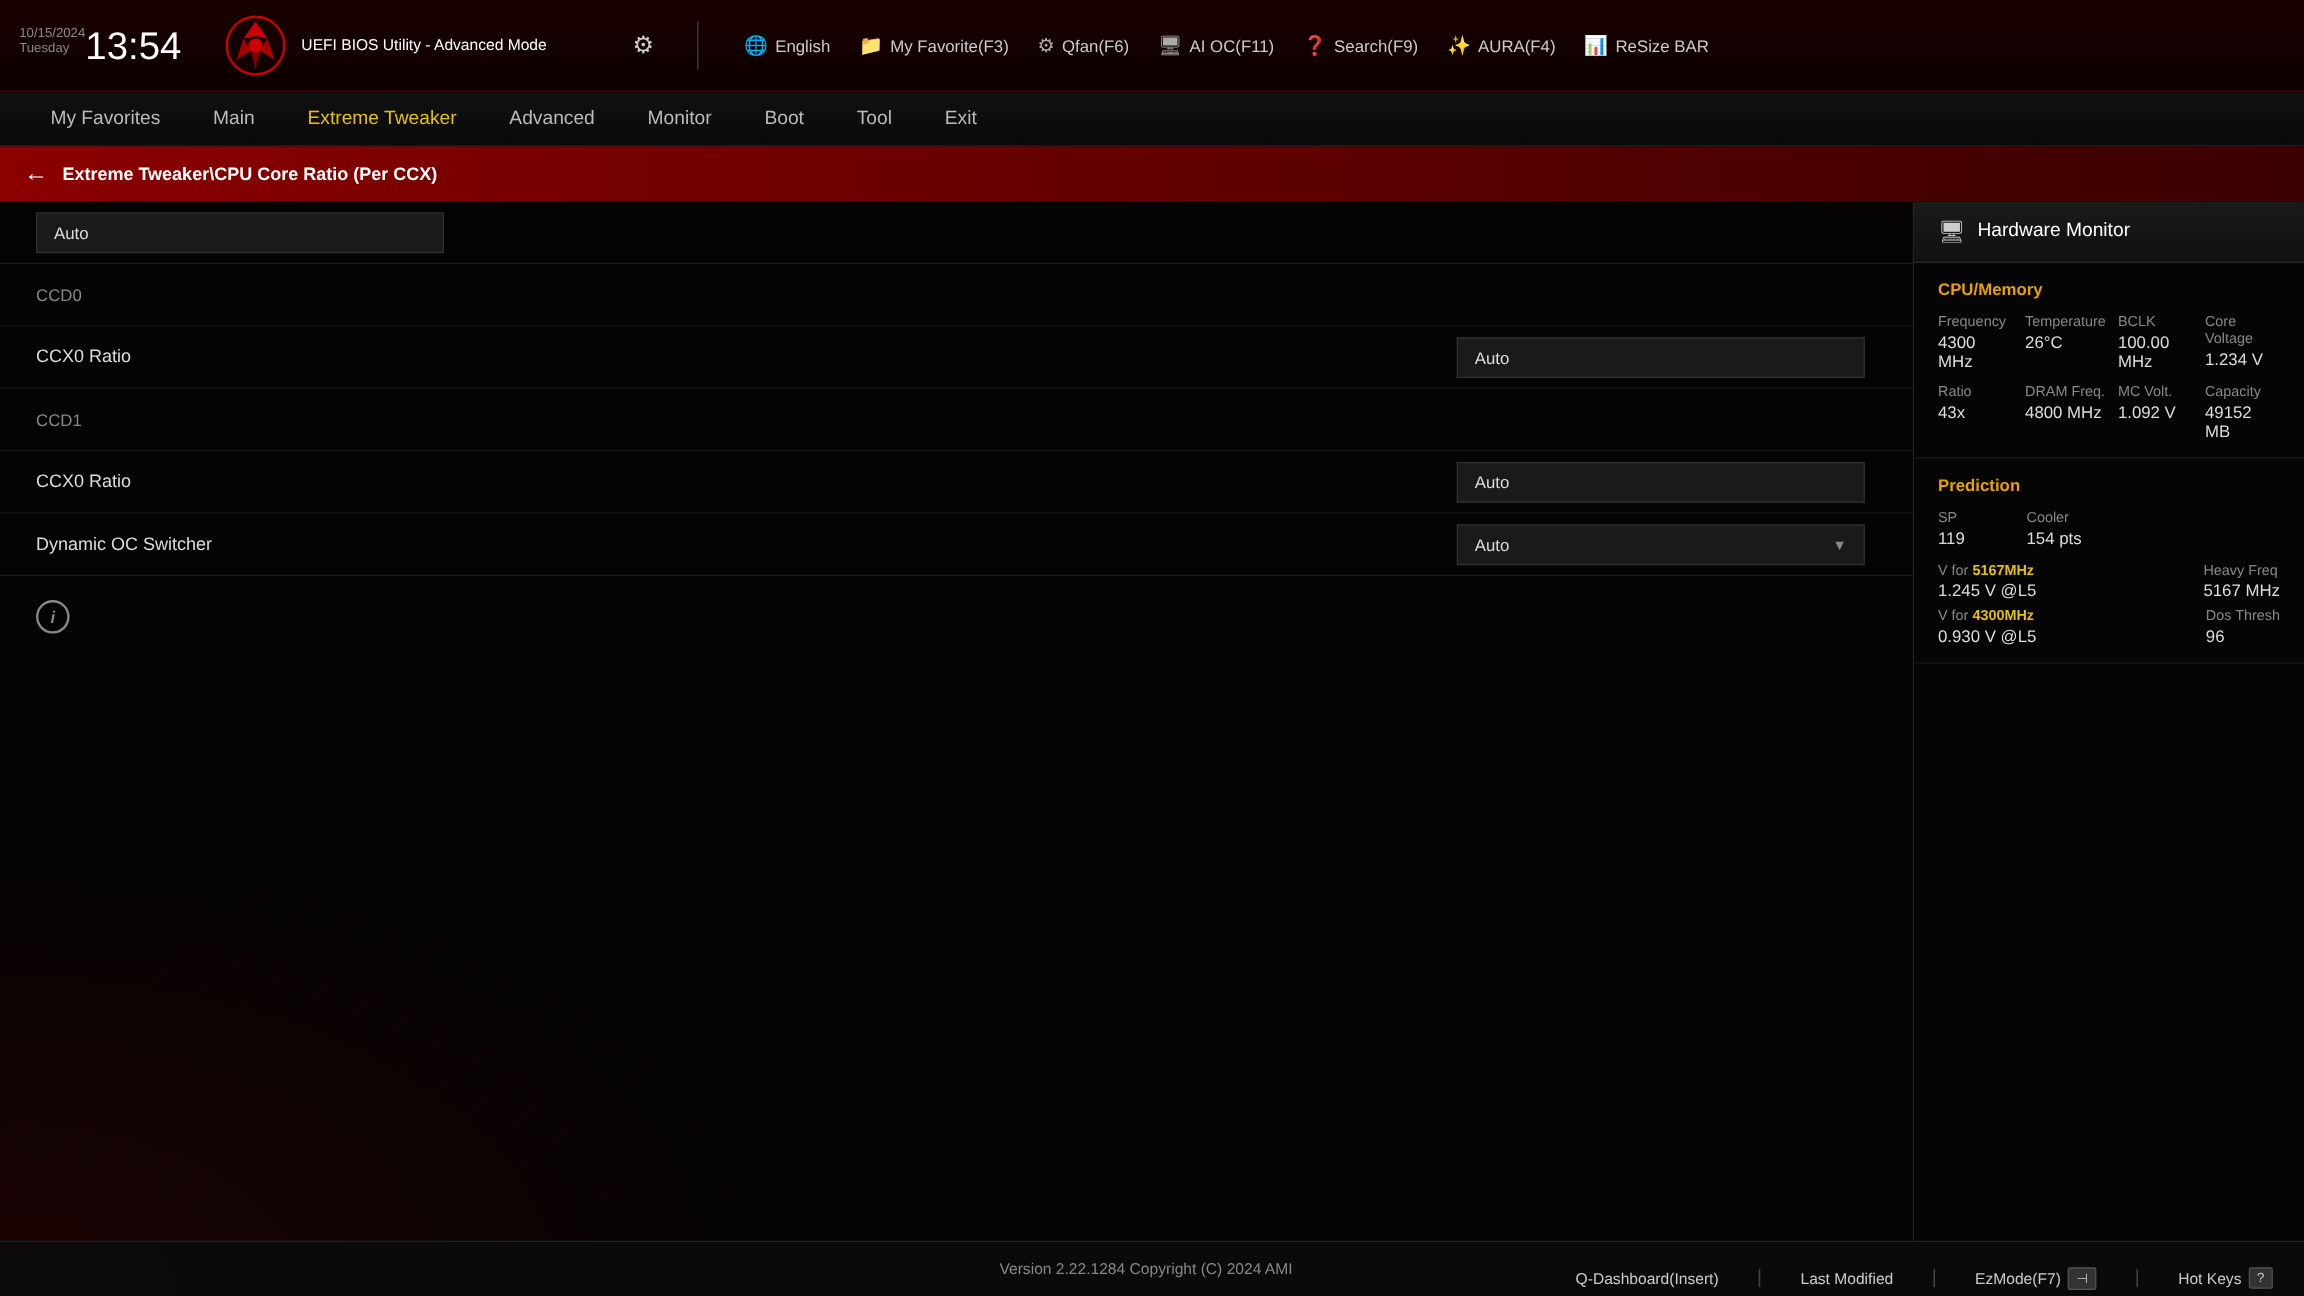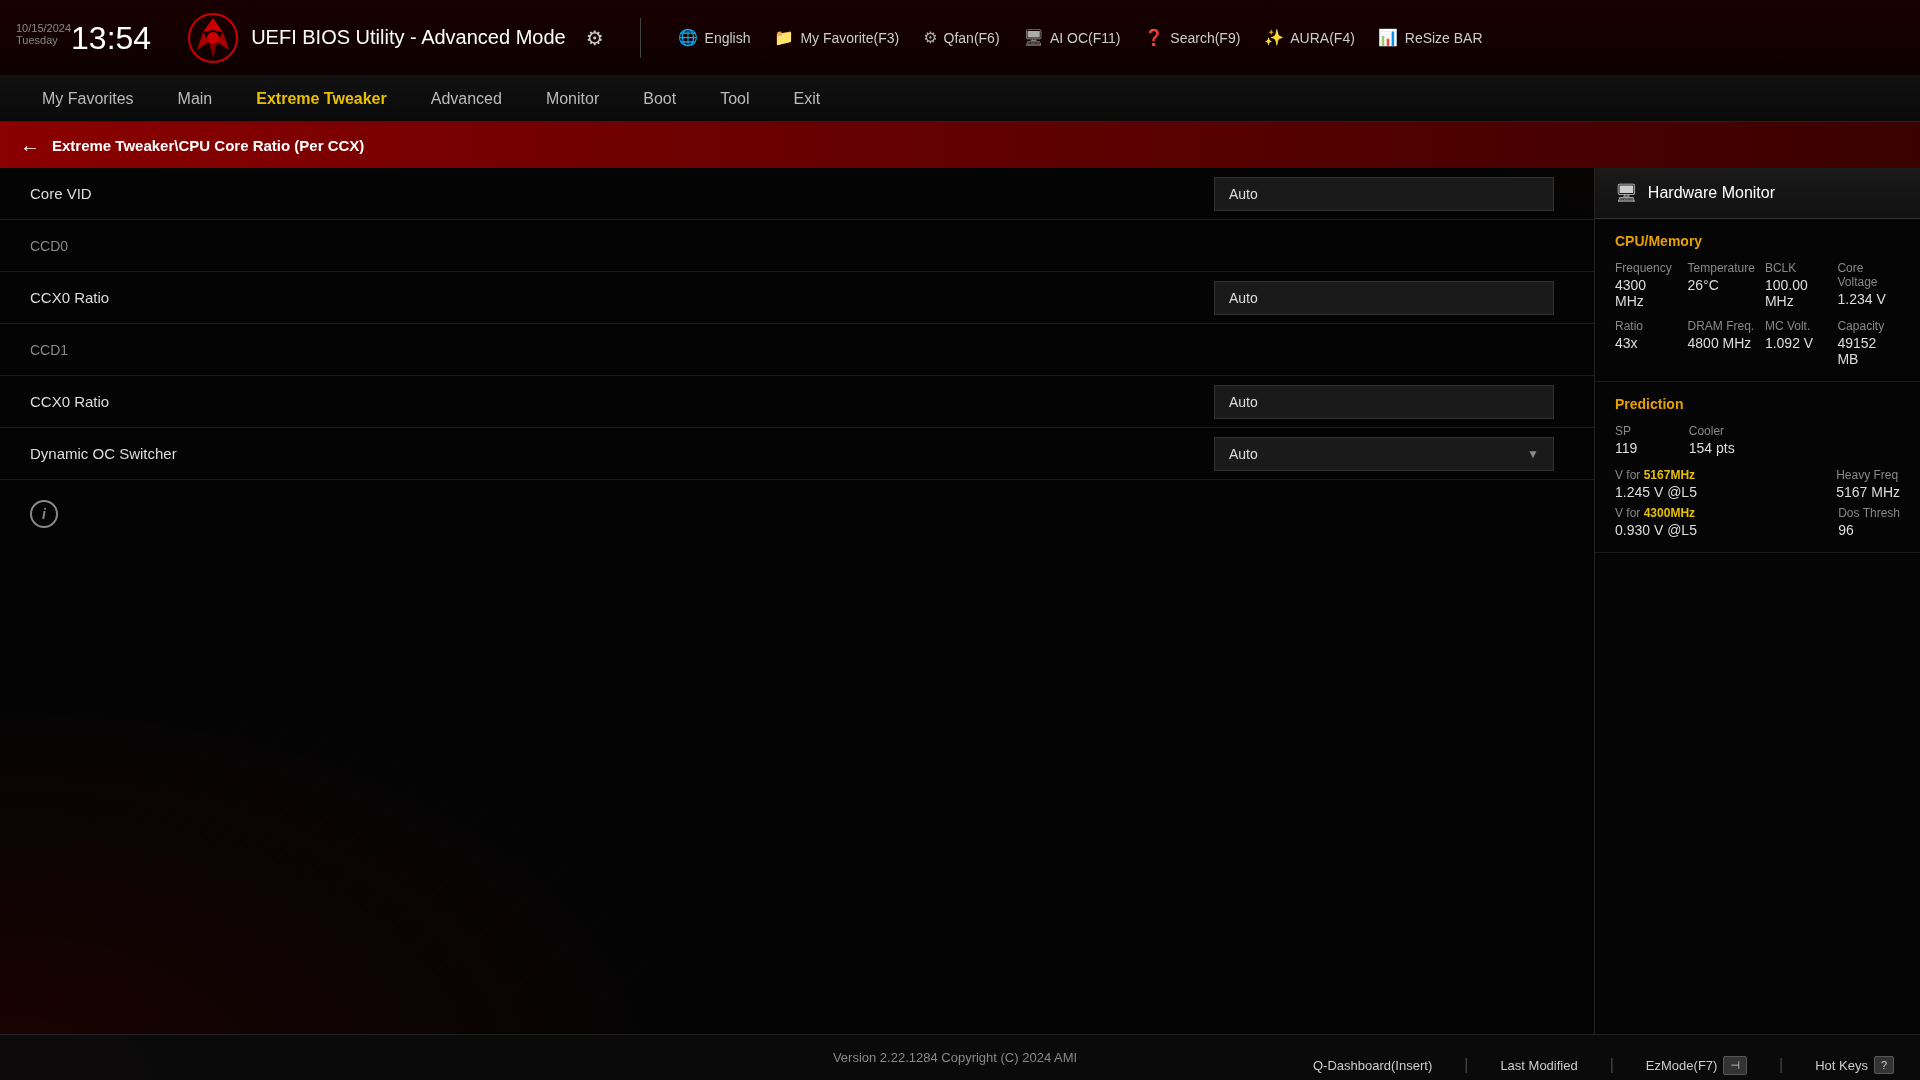--- a/index.html
+++ b/index.html
@@ -81,21 +81,21 @@
       gap: 12px;
       min-width: 320px;
     }
 
     .rog-logo {
       width: 52px;
       height: 52px;
     }
 
     .bios-title {
-      font-size: 20px;
+      font-size: 13px;
       color: #fff;
       font-weight: 400;
       white-space: nowrap;
     }
 
     .separator-v {
       width: 1px;
       height: 40px;
       background: #444;
       margin: 0 8px;
@@ -170,21 +170,21 @@
       align-items: center;
       font-size: 16px;
       color: #bbb;
       cursor: pointer;
       position: relative;
       white-space: nowrap;
     }
 
     .nav-item.active {
       color: #e8c000;
-      font-weight: 700;
+      font-weight: 400;
     }
 
     .nav-item.active::after {
       content: '';
       position: absolute;
       bottom: 0;
       left: 0;
       right: 0;
       height: 2px;
       background: #e8c000;
@@ -551,21 +551,20 @@
   <span class="back-arrow">←</span>
   <span class="breadcrumb-text">Extreme Tweaker\CPU Core Ratio (Per CCX)</span>
 </div>
 
 <div class="main-layout">
 
   <div class="content-area">
     <div class="settings-table">
 
       <div class="setting-row">
-        <div class="setting-label">Core VID</div>
         <div class="setting-value">
           <div class="value-box">Auto</div>
         </div>
       </div>
 
       <div class="setting-row">
         <div class="setting-label section-header">CCD0</div>
         <div class="setting-value"></div>
       </div>
 

